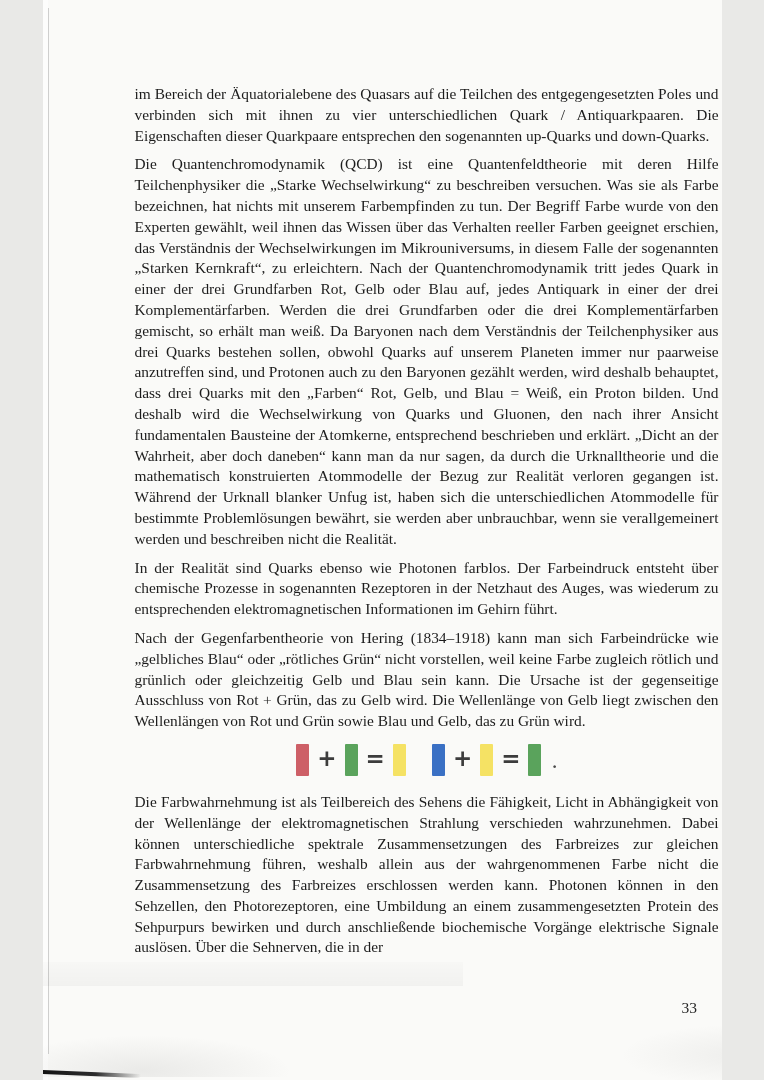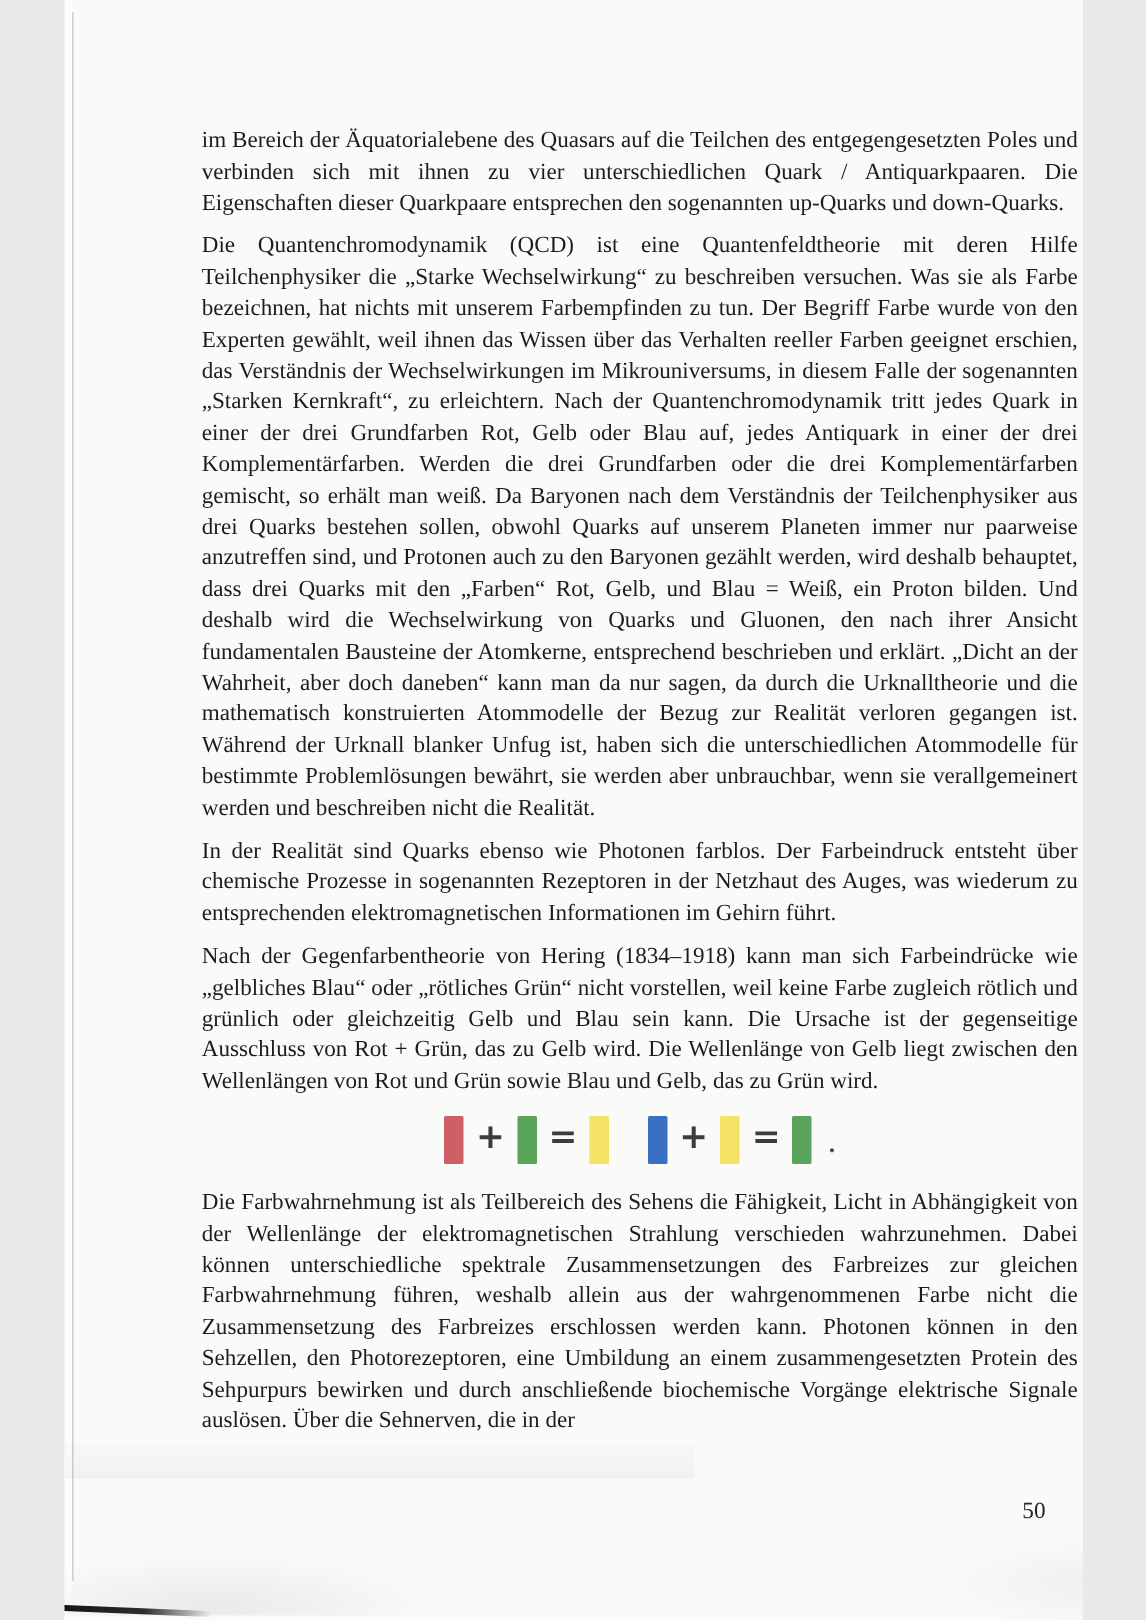--- a/index.html
+++ b/index.html
@@ -63,14 +63,14 @@
 
   <div class="content" id="text-block">
       <p class="para"><span>im Bereich der Äquatorialebene des Quasars auf die Teilchen des entgegengesetzten Poles und verbinden sich mit ihnen zu vier unterschiedlichen Quark / Antiquarkpaaren. Die Eigenschaften dieser Quarkpaare entsprechen den sogenannten up-Quarks und down-Quarks.</span></p>
       <p class="para"><span>Die Quantenchromodynamik (QCD) ist eine Quantenfeldtheorie mit deren Hilfe Teilchenphysiker die „Starke Wechselwirkung“ zu beschreiben versuchen. Was sie als Farbe bezeichnen, hat nichts mit unserem Farbempfinden zu tun. Der Begriff Farbe wurde von den Experten gewählt, weil ihnen das Wissen über das Verhalten reeller Farben geeignet erschien, das Verständnis der Wechselwirkungen im Mikrouniversums, in diesem Falle der sogenannten „Starken Kernkraft“, zu erleichtern. Nach der Quantenchromodynamik tritt jedes Quark in einer der drei Grundfarben Rot, Gelb oder Blau auf, jedes Antiquark in einer der drei Komplementärfarben. Werden die drei Grundfarben oder die drei Komplementärfarben gemischt, so erhält man weiß. Da Baryonen nach dem Verständnis der Teilchenphysiker aus drei Quarks bestehen sollen, obwohl Quarks auf unserem Planeten immer nur paarweise anzutreffen sind, und Protonen auch zu den Baryonen gezählt werden, wird deshalb behauptet, dass drei Quarks mit den „Farben“ Rot, Gelb, und Blau = Weiß, ein Proton bilden. Und deshalb wird die Wechselwirkung von Quarks und Gluonen, den nach ihrer Ansicht fundamentalen Bausteine der Atomkerne, entsprechend beschrieben und erklärt. „Dicht an der Wahrheit, aber doch daneben“ kann man da nur sagen, da durch die Urknalltheorie und die mathematisch konstruierten Atommodelle der Bezug zur Realität verloren gegangen ist. Während der Urknall blanker Unfug ist, haben sich die unterschiedlichen Atommodelle für bestimmte Problemlösungen bewährt, sie werden aber unbrauchbar, wenn sie verallgemeinert werden und beschreiben nicht die Realität.</span></p>
       <p class="para"><span>In der Realität sind Quarks ebenso wie Photonen farblos. Der Farbeindruck entsteht über chemische Prozesse in sogenannten Rezeptoren in der Netzhaut des Auges, was wiederum zu entsprechenden elektromagnetischen Informationen im Gehirn führt.</span></p>
       <p class="para"><span>Nach der </span><span class="bold">Gegenfarbentheorie</span><span> von Hering (1834–1918) kann man sich Farbeindrücke wie „gelbliches Blau“ oder „rötliches Grün“ nicht vorstellen, weil keine Farbe zugleich rötlich und grünlich oder gleichzeitig Gelb und Blau sein kann. Die Ursache ist der gegenseitige Ausschluss von </span><span class="bold">Rot + Grün</span><span>, das zu </span><span class="bold">Gelb</span><span> wird. </span><span class="bold">Die Wellenlänge von Gelb liegt zwischen den Wellenlängen von Rot und Grün</span><span> sowie </span><span class="bold">Blau</span><span> und </span><span class="bold">Gelb</span><span>, das zu </span><span class="bold">Grün</span><span> wird.</span></p>
       <div class="equation"><span class="bar" style="background: rgb(205, 95, 103);"></span><span class="op">+</span><span class="bar" style="background: rgb(90, 163, 92);"></span><span class="op">=</span><span class="bar" style="background: rgb(245, 226, 100);"></span><span class="gap"></span><span class="bar" style="background: rgb(58, 112, 196);"></span><span class="op">+</span><span class="bar" style="background: rgb(245, 226, 100);"></span><span class="op">=</span><span class="bar" style="background: rgb(90, 163, 92);"></span><span class="period">.</span></div>
       <p class="para"><span>Die </span><span class="bold">Farbwahrnehmung</span><span> ist als Teilbereich des Sehens die Fähigkeit, Licht in Abhängigkeit von der Wellenlänge der elektromagnetischen Strahlung verschieden wahrzunehmen. Dabei können unterschiedliche spektrale Zusammensetzungen des Farbreizes zur gleichen Farbwahrnehmung führen, weshalb allein aus der wahrgenommenen Farbe nicht die Zusammensetzung des Farbreizes erschlossen werden kann. Photonen können in den Sehzellen, den Photorezeptoren, eine Umbildung an einem zusammengesetzten Protein des Sehpurpurs bewirken und durch anschließende biochemische Vorgänge elektrische Signale auslösen. Über die Sehnerven, die in der</span></p>
     </div>
 
-  <div class="page-number">50</div>
+  <div class="page-number">33</div>
 </div>
 
 </body></html>

